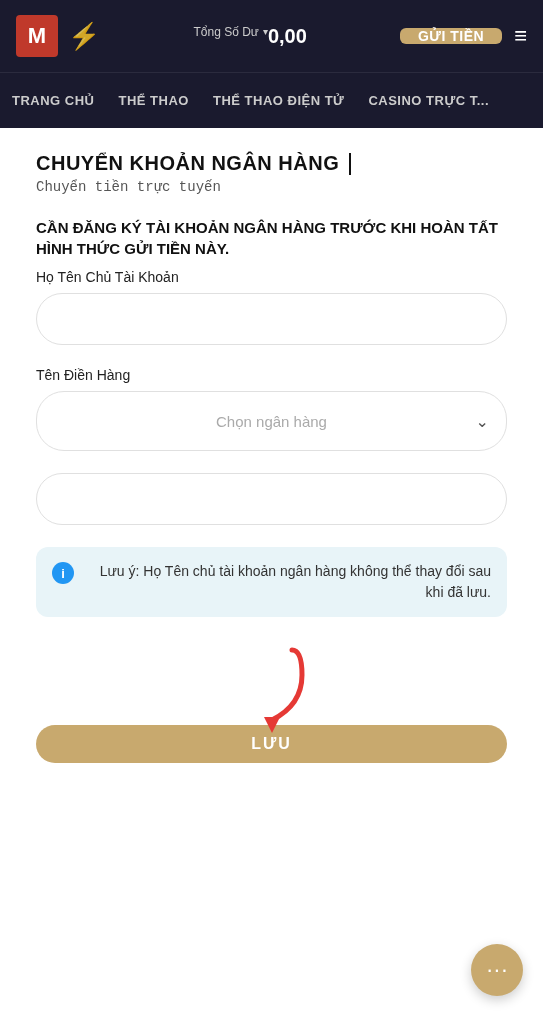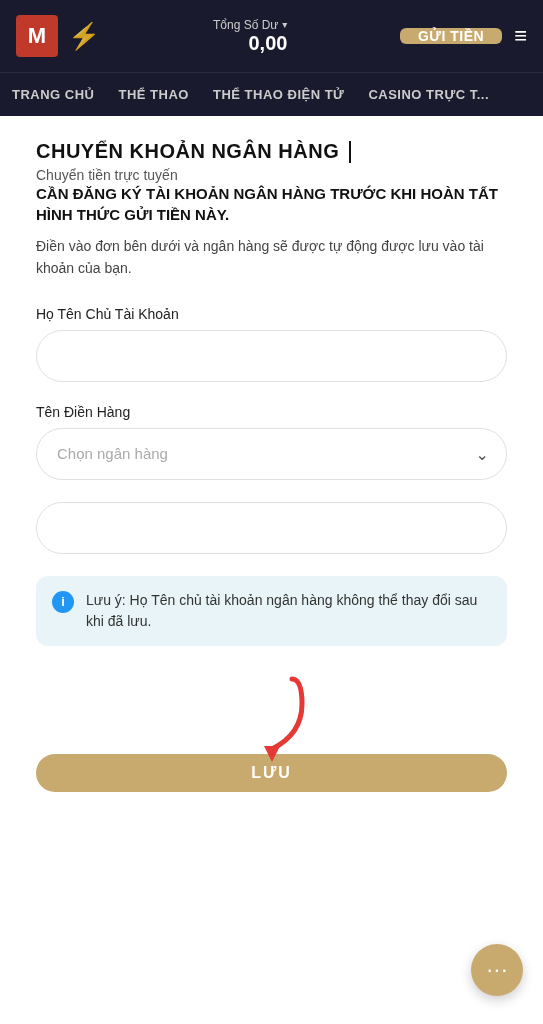--- a/index.html
+++ b/index.html
@@ -39,22 +39,22 @@
       border-radius: 4px;
     }
     .logo-slash {
       color: #fff;
       font-size: 26px;
       font-weight: 300;
       opacity: 0.8;
     }
     .header-center {
       display: flex;
-      flex-direction: column;
-      align-items: flex-end;
+      flex-direction: row;
+      align-items: flex-start;
     }
     .balance-label {
       color: #ccc;
       font-size: 12px;
       display: flex;
       align-items: center;
       gap: 4px;
     }
     .balance-label .chevron {
       font-size: 10px;
@@ -87,21 +87,21 @@
       background: none;
       border: none;
     }
 
     
     .nav {
       background: #1a1a2e;
       display: flex;
       align-items: center;
       padding: 0 12px;
-      height: 44px;
+      height: 56px;
       border-top: 1px solid rgba(255,255,255,0.08);
       overflow-x: auto;
       gap: 24px;
     }
     .nav::-webkit-scrollbar { display: none; }
     .nav-item {
       color: #ccc;
       font-size: 13px;
       font-weight: 600;
       white-space: nowrap;
@@ -131,20 +131,22 @@
       content: '';
       display: inline-block;
       width: 2px;
       height: 22px;
       background: #111;
       margin-left: 2px;
     }
     .page-subtitle {
       color: #555;
       font-size: 14px;
+      margin-bottom: 22px;
+      font-family: Liberation Mono, monospace;
     }
     .warning-title {
       font-size: 15px;
       font-weight: 800;
       color: #111;
       text-transform: uppercase;
       line-height: 1.4;
       margin-bottom: 10px;
     }
     .warning-desc {
@@ -175,31 +177,32 @@
       color: #111;
       background: #fff;
       outline: none;
     }
     .form-select-wrapper {
       position: relative;
       width: 100%;
     }
     .form-select {
       width: 100%;
-      height: 52px;
+      height: 60px;
       border: 1.5px solid #e0e0e0;
       border-radius: 28px;
       padding: 0 20px;
       font-size: 15px;
       color: #aaa;
       background: #fff;
       outline: none;
       appearance: none;
       -webkit-appearance: none;
       cursor: pointer;
+      text-align: center;
     }
     .select-chevron {
       position: absolute;
       right: 18px;
       top: 50%;
       transform: translateY(-50%);
       color: #555;
       font-size: 16px;
       pointer-events: none;
     }
@@ -225,20 +228,21 @@
       justify-content: center;
       font-size: 13px;
       font-weight: 700;
       flex-shrink: 0;
       margin-top: 1px;
     }
     .notice-text {
       font-size: 14px;
       color: #333;
       line-height: 1.5;
+      text-align: right;
     }
 
     
     .arrow-container {
       position: relative;
       display: flex;
       justify-content: center;
       margin-bottom: -10px;
       z-index: 10;
       pointer-events: none;
@@ -309,21 +313,20 @@
   <span class="nav-item">THỂ THAO</span>
   <span class="nav-item">THỂ THAO ĐIỆN TỬ</span>
   <span class="nav-item">CASINO TRỰC T...</span>
 </nav>
 
 <main class="main">
   <div class="page-title">CHUYỂN KHOẢN NGÂN HÀNG</div>
   <div class="page-subtitle">Chuyển tiền trực tuyến</div>
 
   <div class="warning-title">CẦN ĐĂNG KÝ TÀI KHOẢN NGÂN HÀNG TRƯỚC KHI HOÀN TẤT HÌNH THỨC GỬI TIỀN NÀY.</div>
-  <div class="warning-desc">Điền vào đơn bên dưới và ngân hàng sẽ được tự động được lưu vào tài khoản của bạn.</div>
 
   
   <div class="form-group">
     <label class="form-label">Họ Tên Chủ Tài Khoản</label>
     <input class="form-input" type="text" placeholder="" style="">
   </div>
 
   
   <div class="form-group">
     <label class="form-label">Tên Điền Hàng</label>

